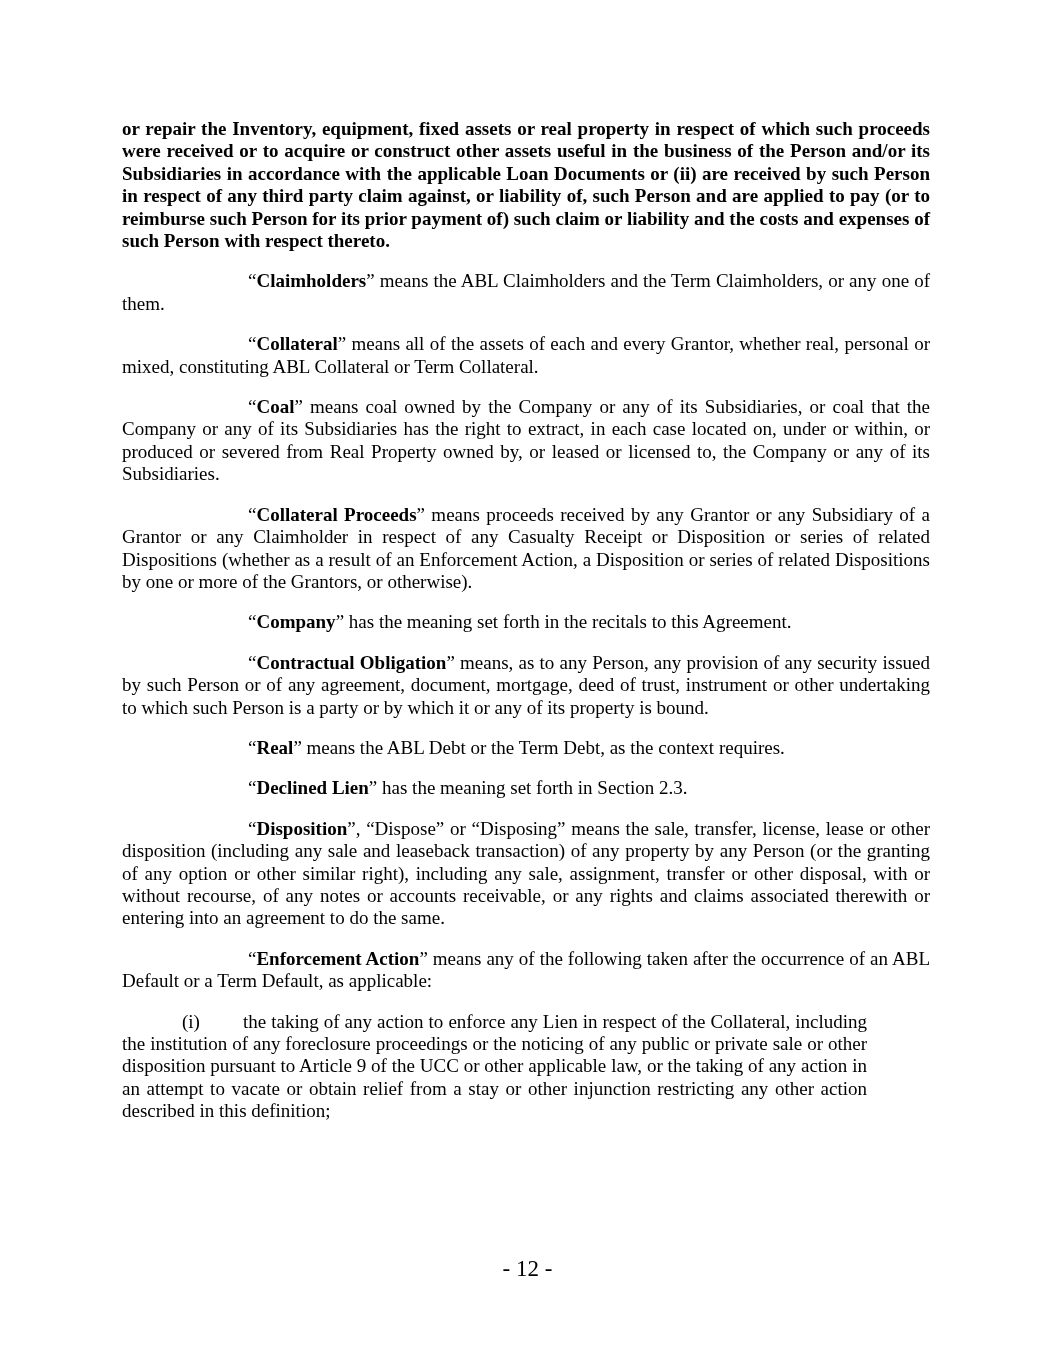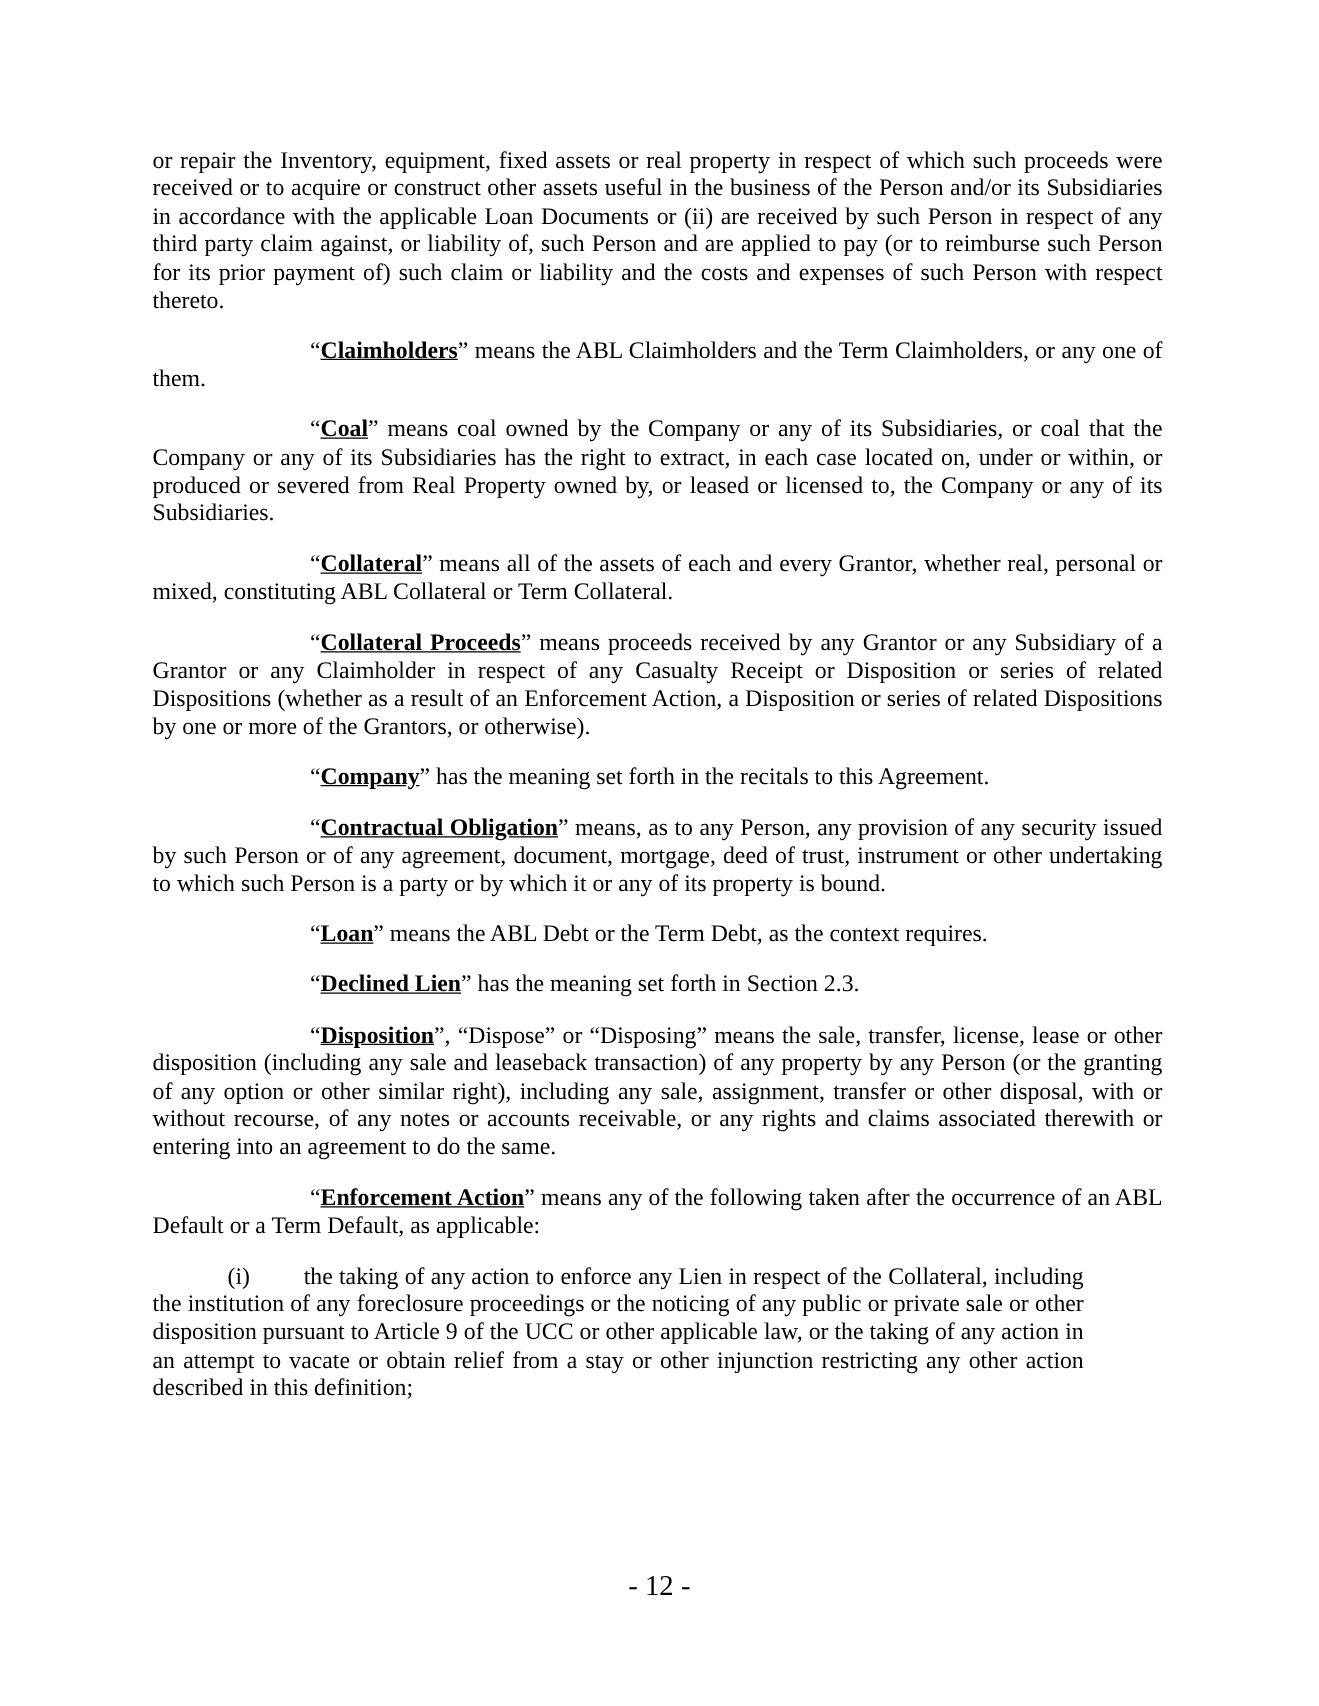--- a/index.html
+++ b/index.html
@@ -18,58 +18,58 @@
     position: absolute;
     top: 118px;
     left: 122px;
     width: 808px;
   }
   .para {
     text-align: justify;
     margin: 0 0 18px 0;
   }
   .para.def { text-indent: 126px; }
-  .para.cont { text-indent: 0; }
+  .para.cont { text-indent: 0; font-weight: bold; }
   .para.sub {
     width: 745px;
     text-indent: 60px;
   }
   .tab { display: inline-block; width: 43px; }
-  .term { font-weight: bold; text-decoration: underline; }
+  .term { font-weight: bold; }
   .footer {
     position: absolute;
     top: 1258px;
     left: 0;
     width: 100%;
     text-align: center;
     font-size: 23px;
   }
 </style>
 </head>
 <body>
 
 <div class="page">
   <main class="body-text">
 
     <p class="para cont"><span>or repair the Inventory, equipment, fixed assets or real property in respect of which such proceeds were received or to acquire or construct other assets useful in the business of the Person and/or its Subsidiaries in accordance with the applicable Loan Documents or (ii) are received by such Person in respect of any third party claim against, or liability of, such Person and are applied to pay (or to reimburse such Person for its prior payment of) such claim or liability and the costs and expenses of such Person with respect thereto.</span></p>
 
     <p class="para def"><span>“</span><span class="term">Claimholders</span><span>” means the ABL Claimholders and the Term Claimholders, or any one of them.</span></p>
 
+    <p class="para def"><span>“</span><span class="term">Collateral</span><span>” means all of the assets of each and every Grantor, whether real, personal or mixed, constituting ABL Collateral or Term Collateral.</span></p>
+
     <p class="para def"><span>“</span><span class="term">Coal</span><span>” means coal owned by the Company or any of its Subsidiaries, or coal that the Company or any of its Subsidiaries has the right to extract, in each case located on, under or within, or produced or severed from Real Property owned by, or leased or licensed to, the Company or any of its Subsidiaries.</span></p>
-
-    <p class="para def"><span>“</span><span class="term">Collateral</span><span>” means all of the assets of each and every Grantor, whether real, personal or mixed, constituting ABL Collateral or Term Collateral.</span></p>
 
 
     <p class="para def"><span>“</span><span class="term">Collateral Proceeds</span><span>” means proceeds received by any Grantor or any Subsidiary of a Grantor or any Claimholder in respect of any Casualty Receipt or Disposition or series of related Dispositions (whether as a result of an Enforcement Action, a Disposition or series of related Dispositions by one or more of the Grantors, or otherwise).</span></p>
 
     <p class="para def"><span>“</span><span class="term">Company</span><span>” has the meaning set forth in the recitals to this Agreement.</span></p>
 
     <p class="para def"><span>“</span><span class="term">Contractual Obligation</span><span>” means, as to any Person, any provision of any security issued by such Person or of any agreement, document, mortgage, deed of trust, instrument or other undertaking to which such Person is a party or by which it or any of its property is bound.</span></p>
 
-    <p class="para def"><span>“</span><span class="term">Loan</span><span>” means the ABL Debt or the Term Debt, as the context requires.</span></p>
+    <p class="para def"><span>“</span><span class="term">Real</span><span>” means the ABL Debt or the Term Debt, as the context requires.</span></p>
 
     <p class="para def"><span>“</span><span class="term">Declined Lien</span><span>” has the meaning set forth in Section 2.3.</span></p>
 
     <p class="para def"><span>“</span><span class="term">Disposition</span><span>”, “Dispose” or “Disposing” means the sale, transfer, license, lease or other disposition (including any sale and leaseback transaction) of any property by any Person (or the granting of any option or other similar right), including any sale, assignment, transfer or other disposal, with or without recourse, of any notes or accounts receivable, or any rights and claims associated therewith or entering into an agreement to do the same.</span></p>
 
     <p class="para def"><span>“</span><span class="term">Enforcement Action</span><span>” means any of the following taken after the occurrence of an ABL Default or a Term Default, as applicable:</span></p>
 
     <p class="para sub"><span class="num">(i)</span><span class="tab"></span><span>the taking of any action to enforce any Lien in respect of the Collateral, including the institution of any foreclosure proceedings or the noticing of any public or private sale or other disposition pursuant to Article 9 of the UCC or other applicable law, or the taking of any action in an attempt to vacate or obtain relief from a stay or other injunction restricting any other action described in this definition;</span></p>
 
   </main>

